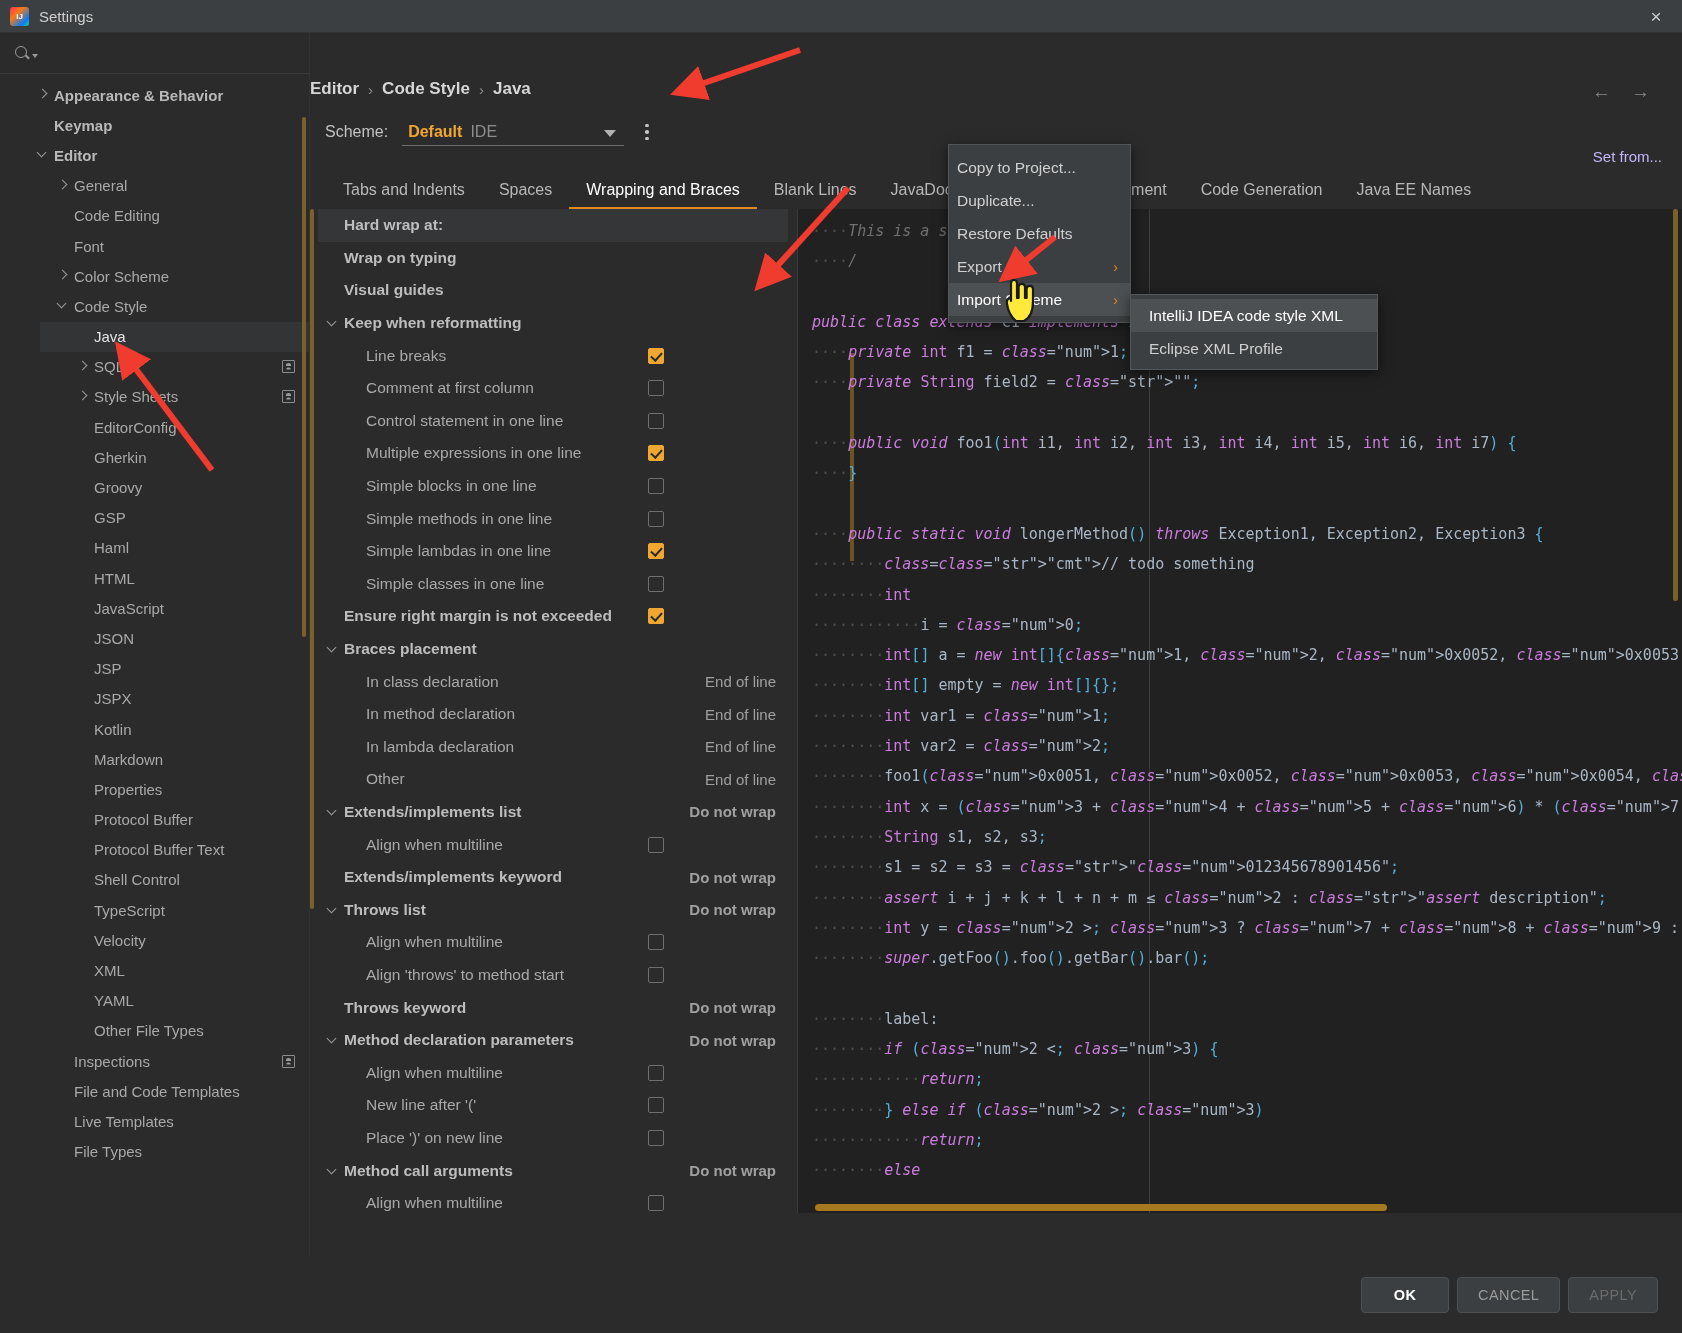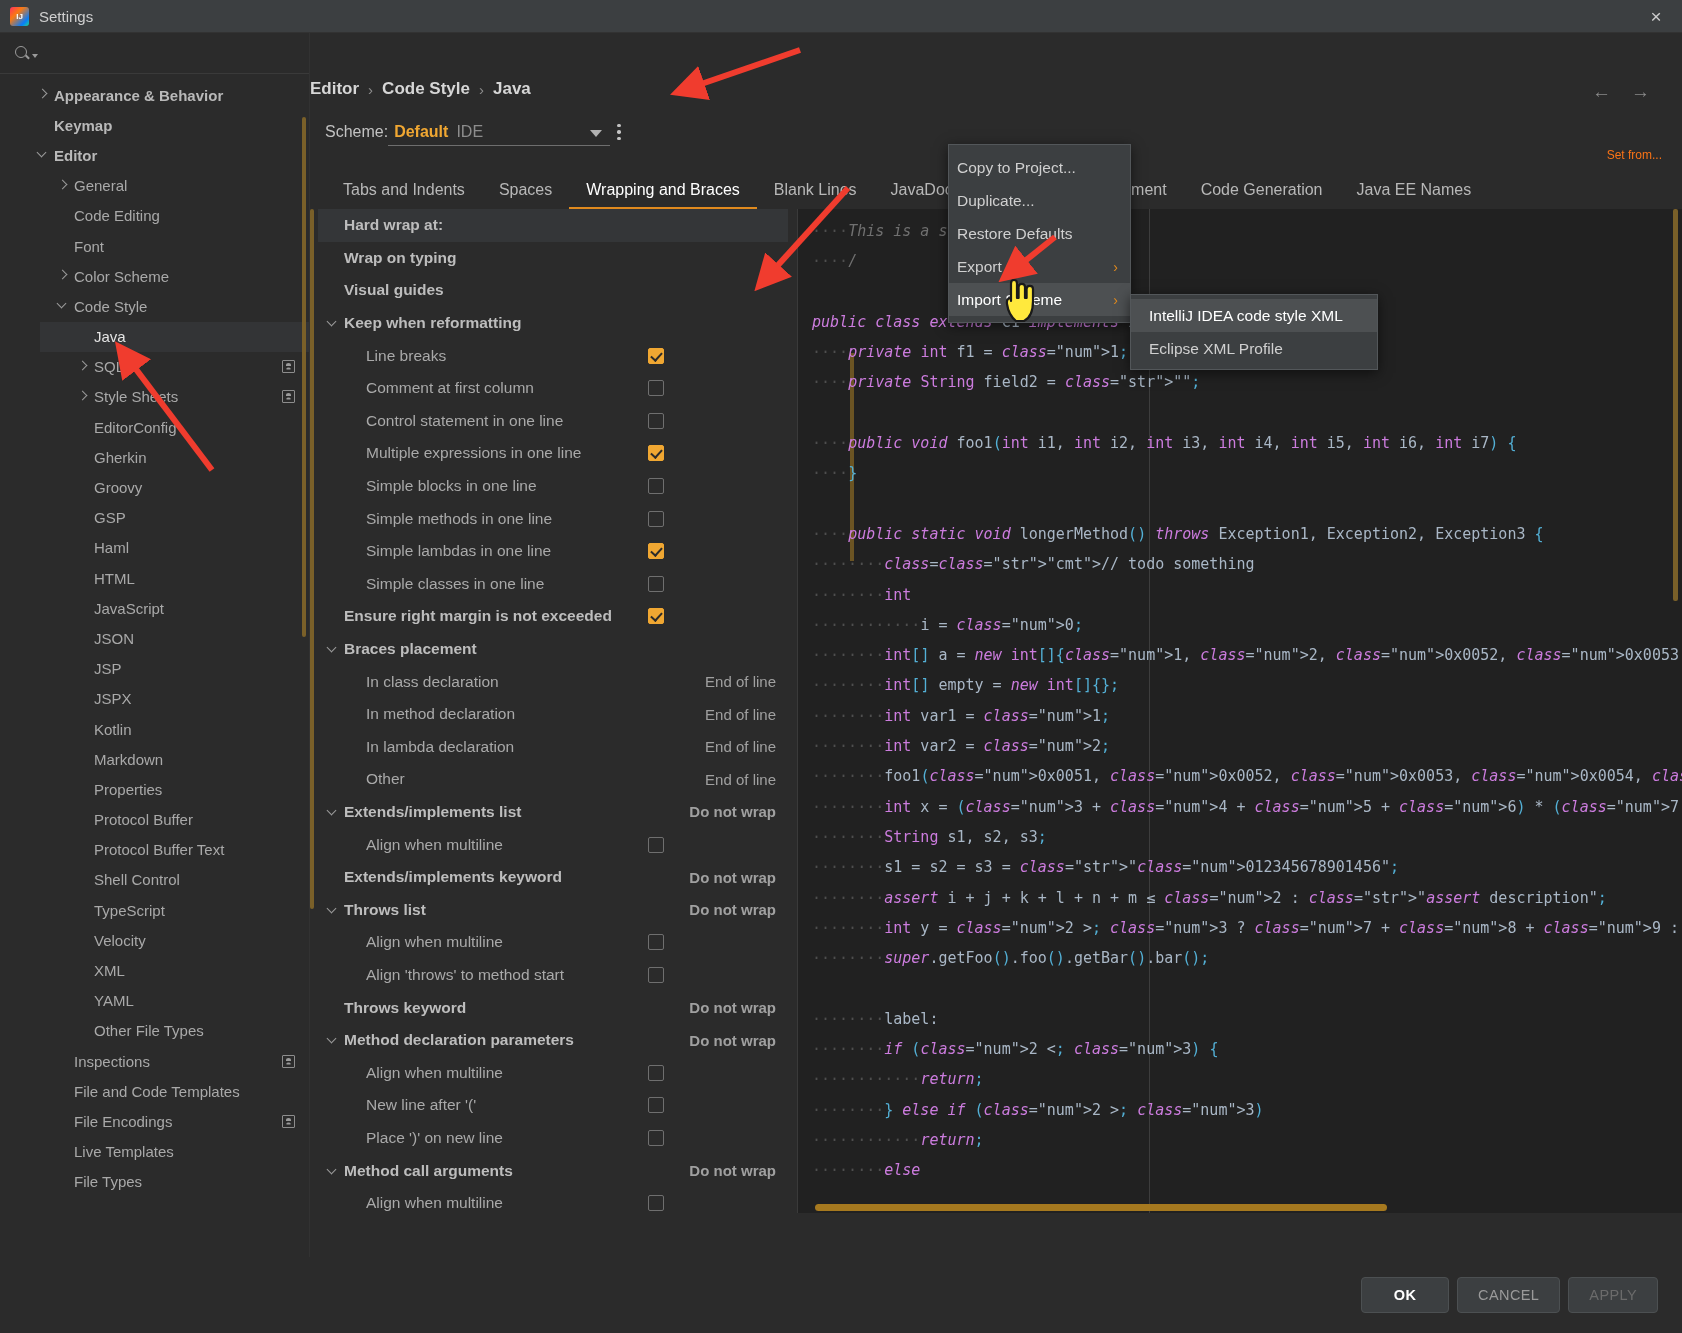--- a/index.html
+++ b/index.html
@@ -126,26 +126,26 @@
     color: #d6d6d6; font-weight: bold;
   }
   .bc-sep { color: #8d8d8d; font-weight: normal; font-size: 15px; }
 
   .navarrows {
     position: absolute; right: 32px; top: 48px;
     display: flex; gap: 20px; color: #8b8b8b; font-size: 19px;
   }
   .setfrom {
     position: absolute; right: 20px; top: 115px;
-    color: #f97316; font-size: 12px;
+    color: #c4b5fd; font-size: 15px;
   }
 
   .schemerow {
     position: absolute; left: 15px; top: 84px;
-    display: flex; align-items: center; 
+    display: flex; align-items: center; gap: 14px;
   }
   .scheme-label { font-size: 16px; color: #c2c2c2; }
   .scheme-combo {
     width: 222px; height: 28px;
     border-bottom: 1px solid #6e6e6e;
     display: flex; align-items: center; padding: 0 6px;
     gap: 8px; position: relative;
   }
   .scheme-val { color: #f0a732; font-weight: bold; font-size: 16px; }
   .scheme-sub { color: #8d8d8d; font-size: 16px; }
@@ -446,25 +446,20 @@
             <span class="label">Other File Types</span>
           </div>
           <div class="tree-item l1">
             <span class="arrow"></span>
             <span class="label">Inspections</span>
             <span class="badge-ic"></span>
           </div>
           <div class="tree-item l1">
             <span class="arrow"></span>
             <span class="label">File and Code Templates</span>
-          </div>
-          <div class="tree-item l1">
-            <span class="arrow"></span>
-            <span class="label">File Encodings</span>
-            <span class="badge-ic"></span>
           </div>
           <div class="tree-item l1">
             <span class="arrow"></span>
             <span class="label">Live Templates</span>
           </div>
           <div class="tree-item l1">
             <span class="arrow"></span>
             <span class="label">File Types</span>
           </div>
         </div>

